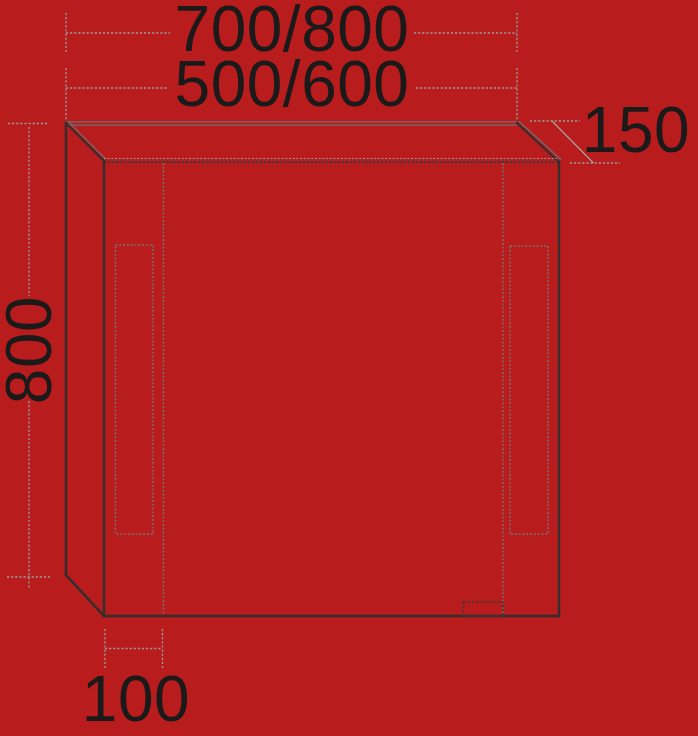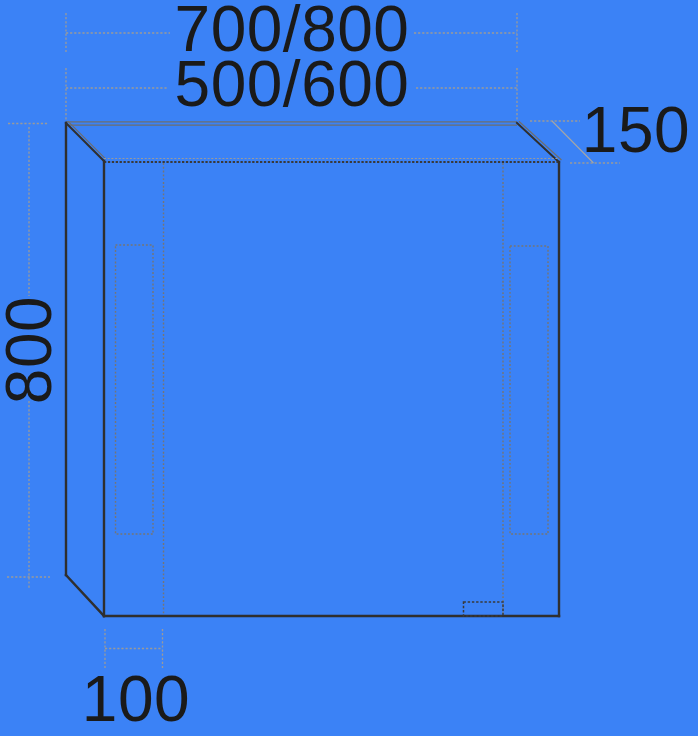--- a/index.html
+++ b/index.html
@@ -7,21 +7,21 @@
     padding: 0;
     background: #ffffff;
     width: 698px;
     height: 736px;
     font-family: "Liberation Sans", sans-serif;
   }
   .stage {
     position: relative;
     width: 698px;
     height: 736px;
-    background: #3b82f6;
+    background: #b91c1c;
     overflow: hidden;
   }
   svg { display: block; }
   .dim-text {
     font-family: "Liberation Sans", sans-serif;
     font-size: 64px;
     font-weight: 400;
     letter-spacing: 0.5px;
   }
   .solid-edge { fill: none; stroke-linecap: square; }

